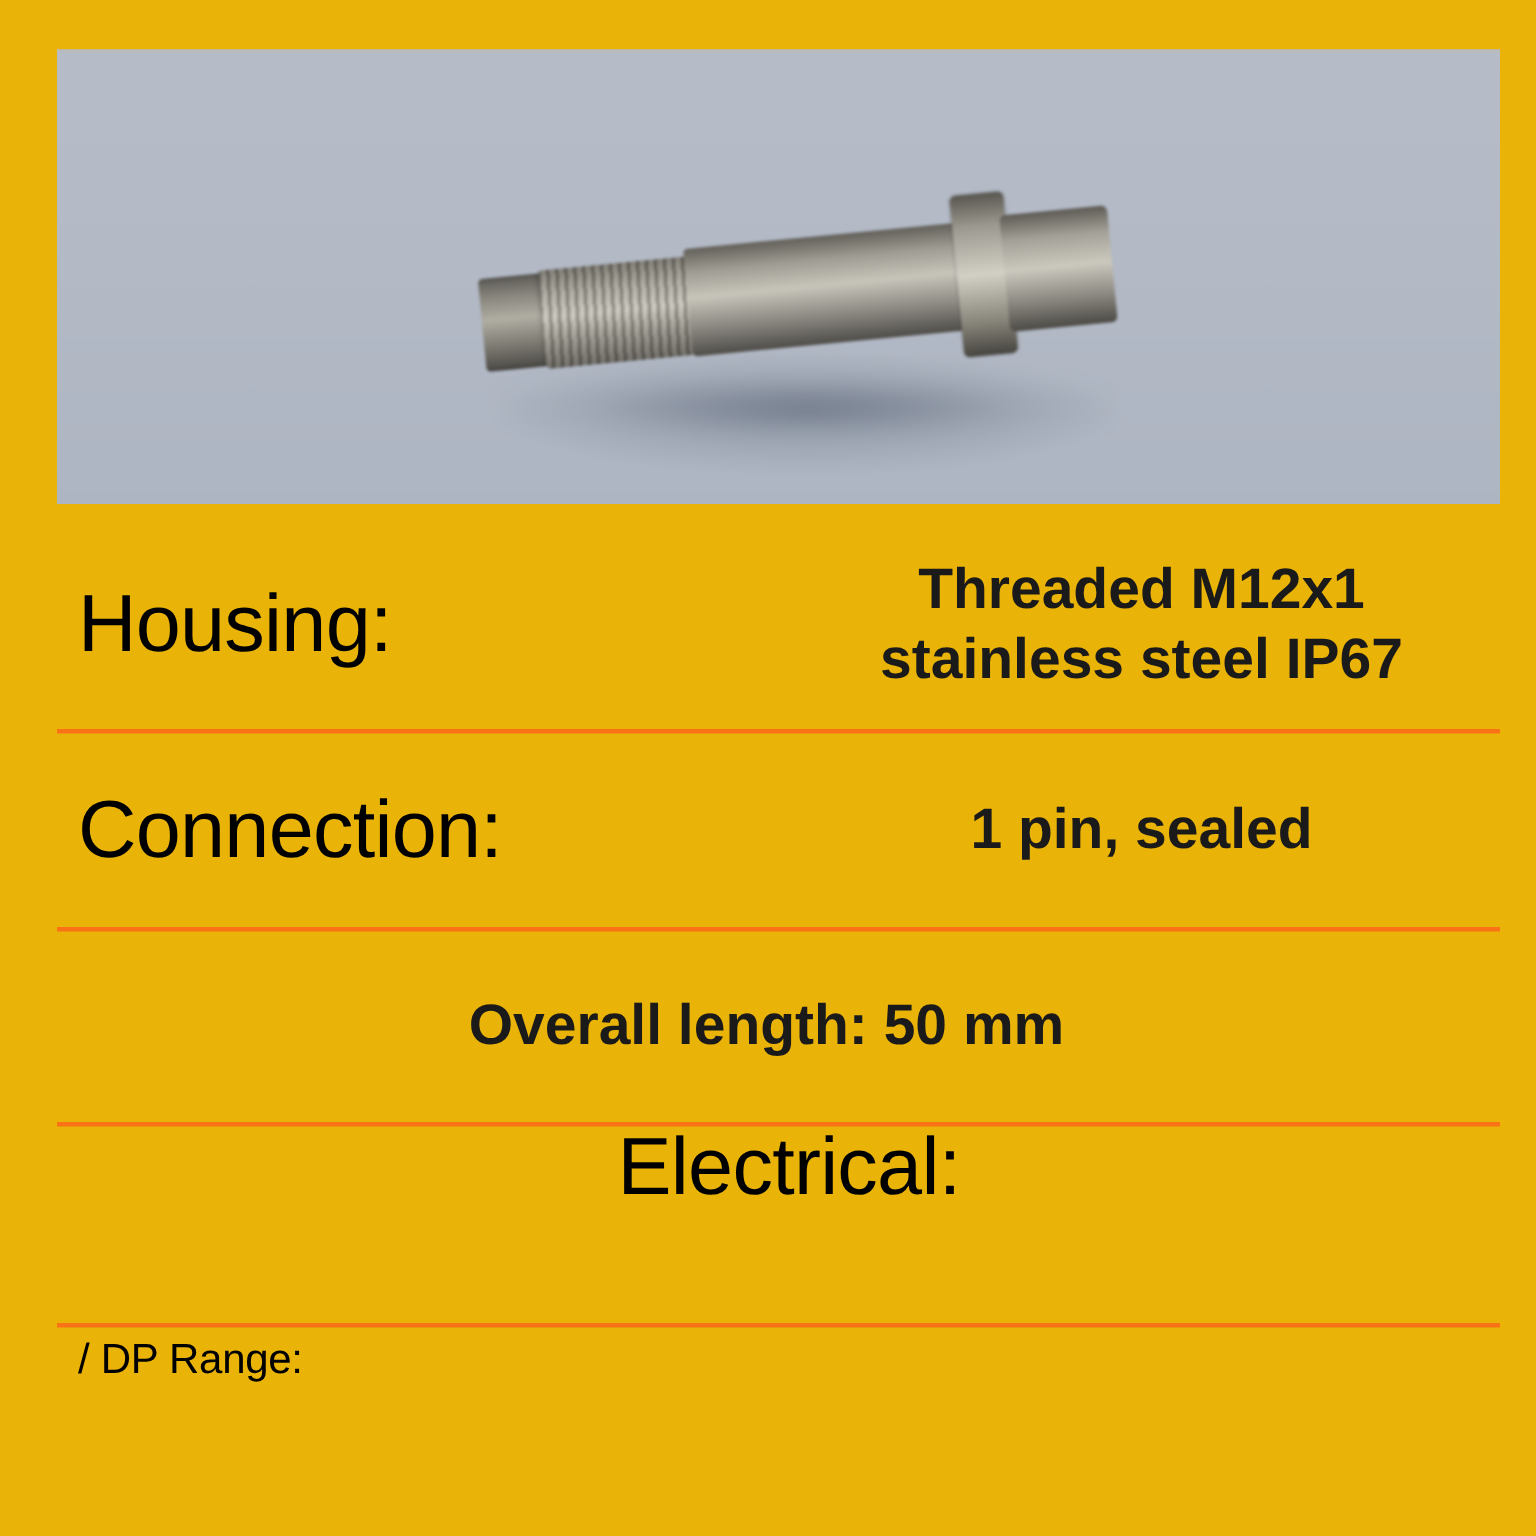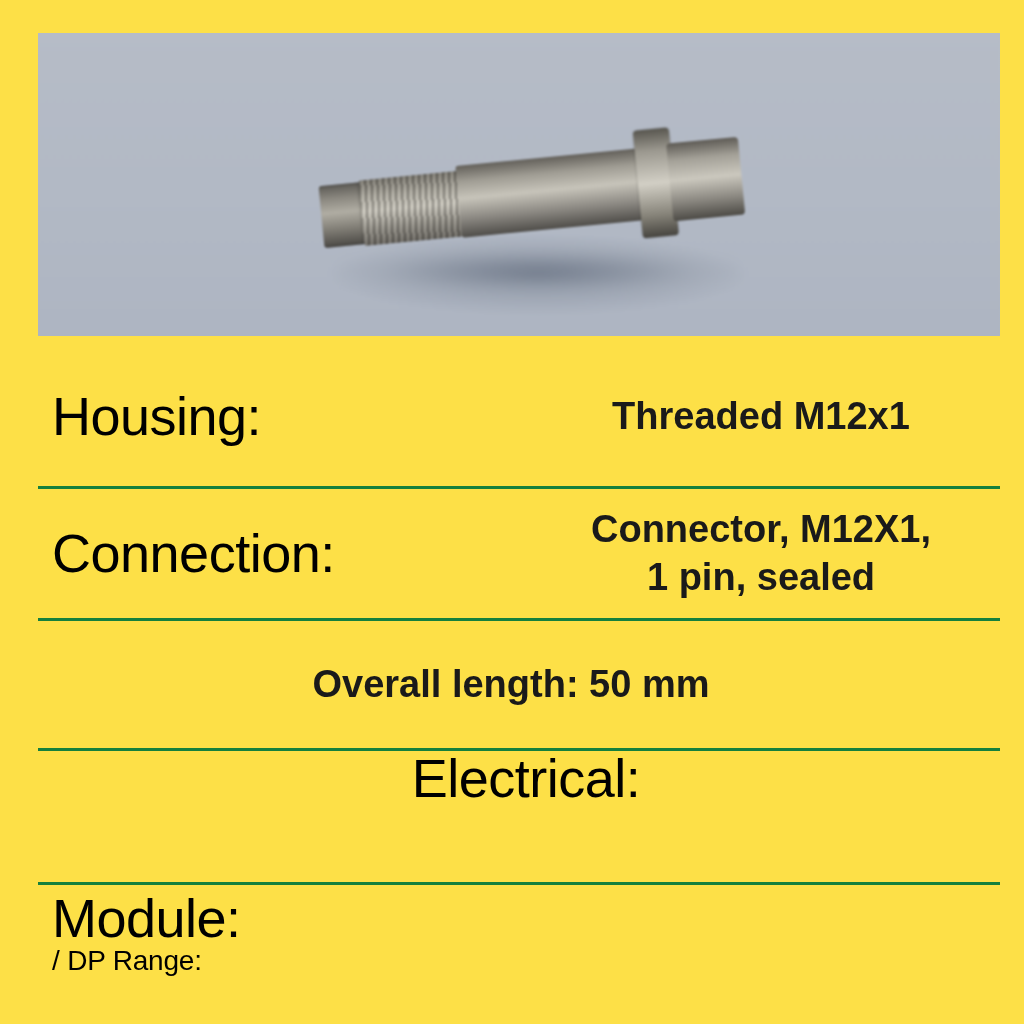--- a/index.html
+++ b/index.html
@@ -12,21 +12,21 @@
     height: 1024px;
     font-family: "Liberation Sans", sans-serif;
     color: #000000;
     overflow: hidden;
   }
 
   .page {
     position: relative;
     width: 1024px;
     height: 1024px;
-    background: #fde047;
+    background: #eab308;
   }
 
   
   .photo {
     position: absolute;
     left: 38px;
     top: 33px;
     width: 962px;
     height: 303px;
     background: #b3bac6;
@@ -117,21 +117,21 @@
   
   .spec-table {
     position: absolute;
     left: 38px;
     top: 348px;
     width: 962px;
   }
   .row {
     display: flex;
     align-items: center;
-    border-top: 3px solid #15803d;
+    border-top: 3px solid #f97316;
     box-sizing: border-box;
   }
   .row:first-child { border-top: none; }
 
   .label {
     flex: 0 0 500px;
     padding-left: 14px;
     box-sizing: border-box;
     font-size: 54px;
     line-height: 1.02;
@@ -185,46 +185,45 @@
   </div>
 
   <div class="spec-table">
 
     <div class="row row-housing">
       <div class="label">
         <span>Housing:</span>
       </div>
       <div class="value">
         <span class="line">Threaded M12x1</span>
+        <span class="line">stainless steel IP67</span>
       </div>
     </div>
 
     <div class="row row-connection">
       <div class="label">
         <span>Connection:</span>
       </div>
       <div class="value">
-        <span class="line">Connector, M12X1,</span>
         <span class="line">1 pin, sealed</span>
       </div>
     </div>
 
     <div class="row row-mechanical">
       <div class="value">
         <span class="line">Overall length: 50 mm</span>
       </div>
     </div>
 
     <div class="row row-electrical">
       <div class="label">
         <span>Electrical:</span>
       </div>
     </div>
 
     <div class="row row-module">
       <div class="label">
-        <span>Module:</span>
         <span class="sub">/ DP Range:</span>
       </div>
     </div>
 
   </div>
 </div>
 
 </body></html>

